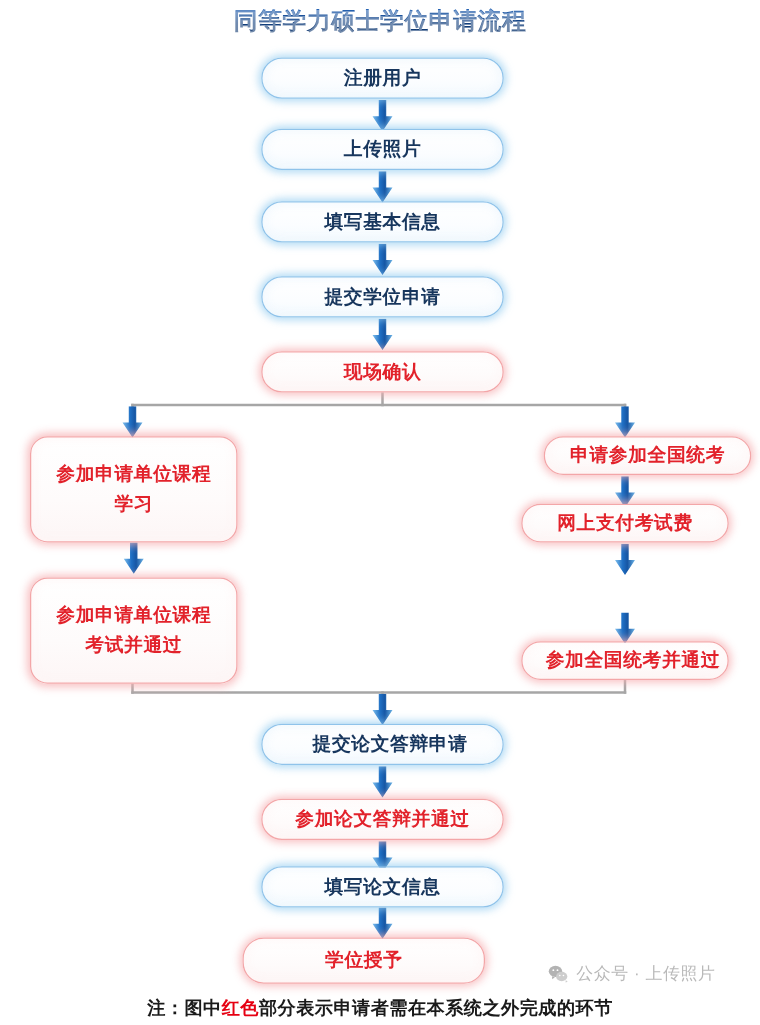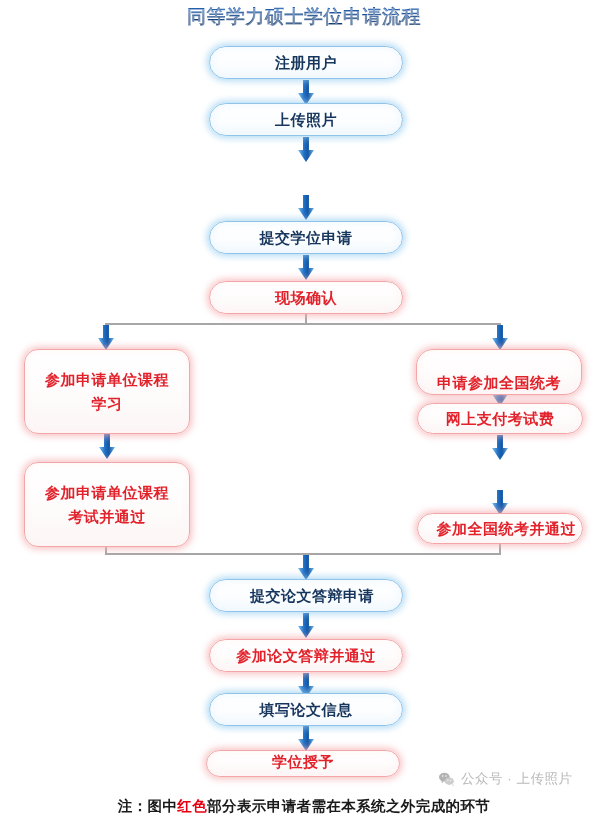--- a/index.html
+++ b/index.html
@@ -109,20 +109,23 @@
 
   <div class="node blue" style="left:209px;top:103px;width:194px;height:33px;">
     <span class="lbl">上传照片</span>
   </div>
   <div class="arrow" style="left:295px;top:137px;">
     <svg viewBox="0 0 22 26">
         <path d="M8 0 h6 v13 h5 L11 25 L3 13 h5 Z" fill="url(#ag1)"></path>
       </svg>
   </div>
 
+  <div class="node blue" style="left:209px;top:161px;width:194px;height:33px;">
+    <span class="lbl">填写基本信息</span>
+  </div>
   <div class="arrow" style="left:295px;top:195px;">
     <svg viewBox="0 0 22 26">
         <path d="M8 0 h6 v13 h5 L11 25 L3 13 h5 Z" fill="url(#ag1)"></path>
       </svg>
   </div>
 
   <div class="node blue" style="left:209px;top:221px;width:194px;height:33px;">
     <span class="lbl">提交学位申请</span>
   </div>
   <div class="arrow" style="left:295px;top:255px;">
@@ -157,21 +160,21 @@
   <div class="arrow" style="left:96px;top:434px;">
     <svg viewBox="0 0 22 26">
         <path d="M8 0 h6 v13 h5 L11 25 L3 13 h5 Z" fill="url(#ag1)"></path>
       </svg>
   </div>
   <div class="node red two-line" style="left:24px;top:462px;width:166px;height:85px;flex-direction:column;">
     <span class="lbl">参加申请单位课程</span>
     <span class="lbl">考试并通过</span>
   </div>
 
-  <div class="node red" style="left:416px;top:349px;width:166px;height:46px;align-items:flex-end;">
+  <div class="node red" style="left:435px;top:349px;width:166px;height:31px;">
     <span class="lbl">申请参加全国统考</span>
   </div>
   <div class="arrow" style="left:489px;top:381px;">
     <svg viewBox="0 0 22 26">
         <path d="M8 0 h6 v13 h5 L11 25 L3 13 h5 Z" fill="url(#ag1)"></path>
       </svg>
   </div>
 
   <div class="node red" style="left:417px;top:403px;width:166px;height:31px;">
     <span class="lbl">网上支付考试费</span>
@@ -222,21 +225,21 @@
 
   <div class="node blue" style="left:209px;top:693px;width:194px;height:33px;">
     <span class="lbl">填写论文信息</span>
   </div>
   <div class="arrow" style="left:295px;top:726px;">
     <svg viewBox="0 0 22 26">
         <path d="M8 0 h6 v13 h5 L11 25 L3 13 h5 Z" fill="url(#ag1)"></path>
       </svg>
   </div>
 
-  <div class="node red" style="left:206px;top:750px;width:194px;height:27px;font-family:Liberation Mono, monospace;">
+  <div class="node red" style="left:194px;top:750px;width:194px;height:37px;">
     <span class="lbl">学位授予</span>
   </div>
 
   <div class="watermark">
     <svg class="wm-icon" viewBox="0 0 24 24">
       <ellipse cx="9" cy="8.6" rx="7.6" ry="6.3" fill="#9a9a9a"></ellipse>
       <path d="M5 14 l.4 3.4 2.9-2.1z" fill="#9a9a9a"></path>
       <circle cx="6.6" cy="7.2" r="1.05" fill="#ffffff"></circle>
       <circle cx="11.3" cy="7.2" r="1.05" fill="#ffffff"></circle>
       <ellipse cx="16" cy="14.4" rx="6.4" ry="5.3" fill="#bdbdbd"></ellipse>

